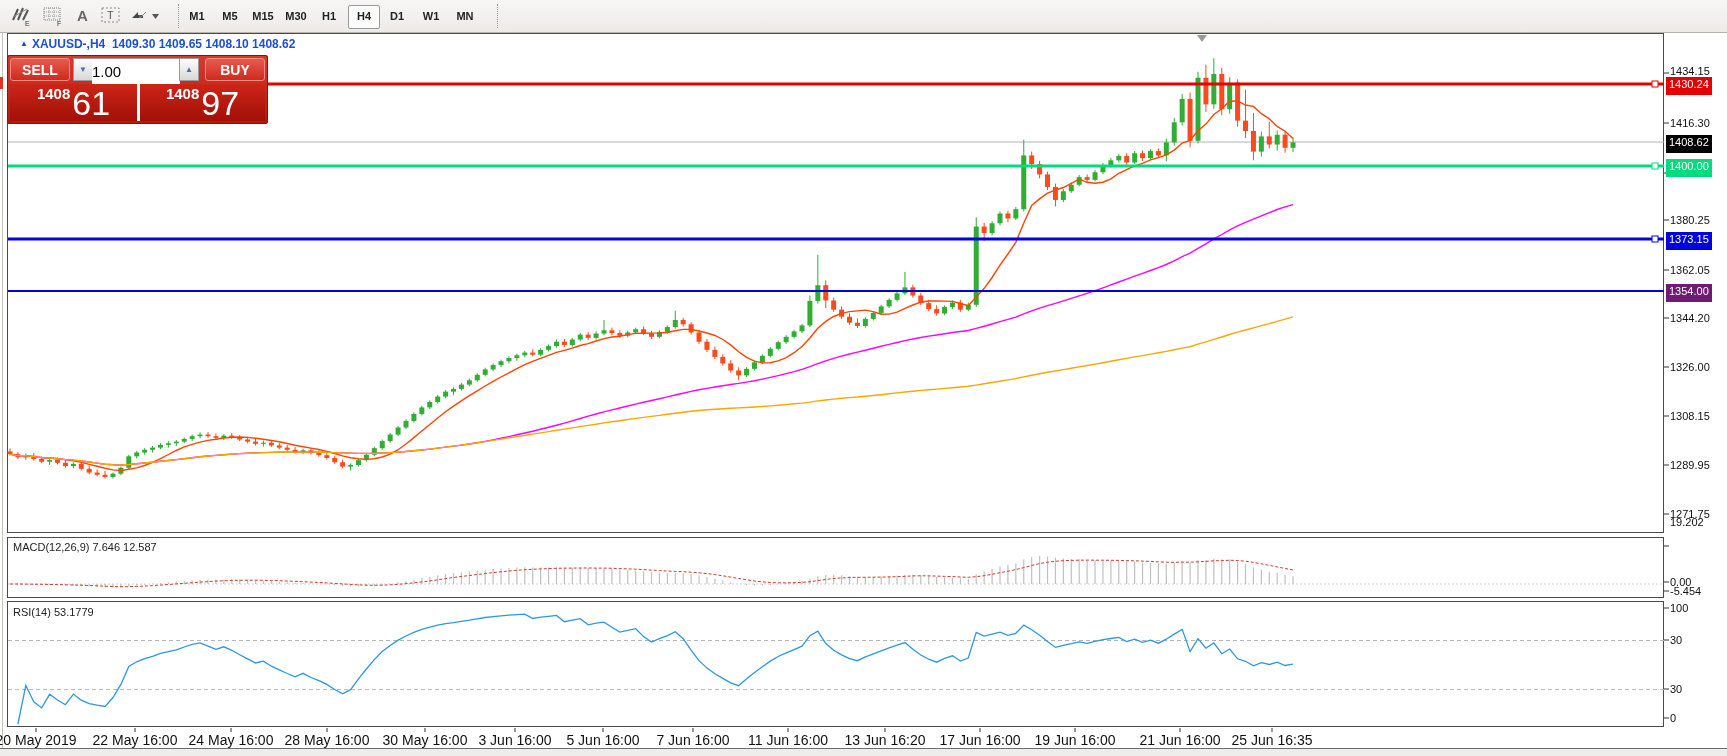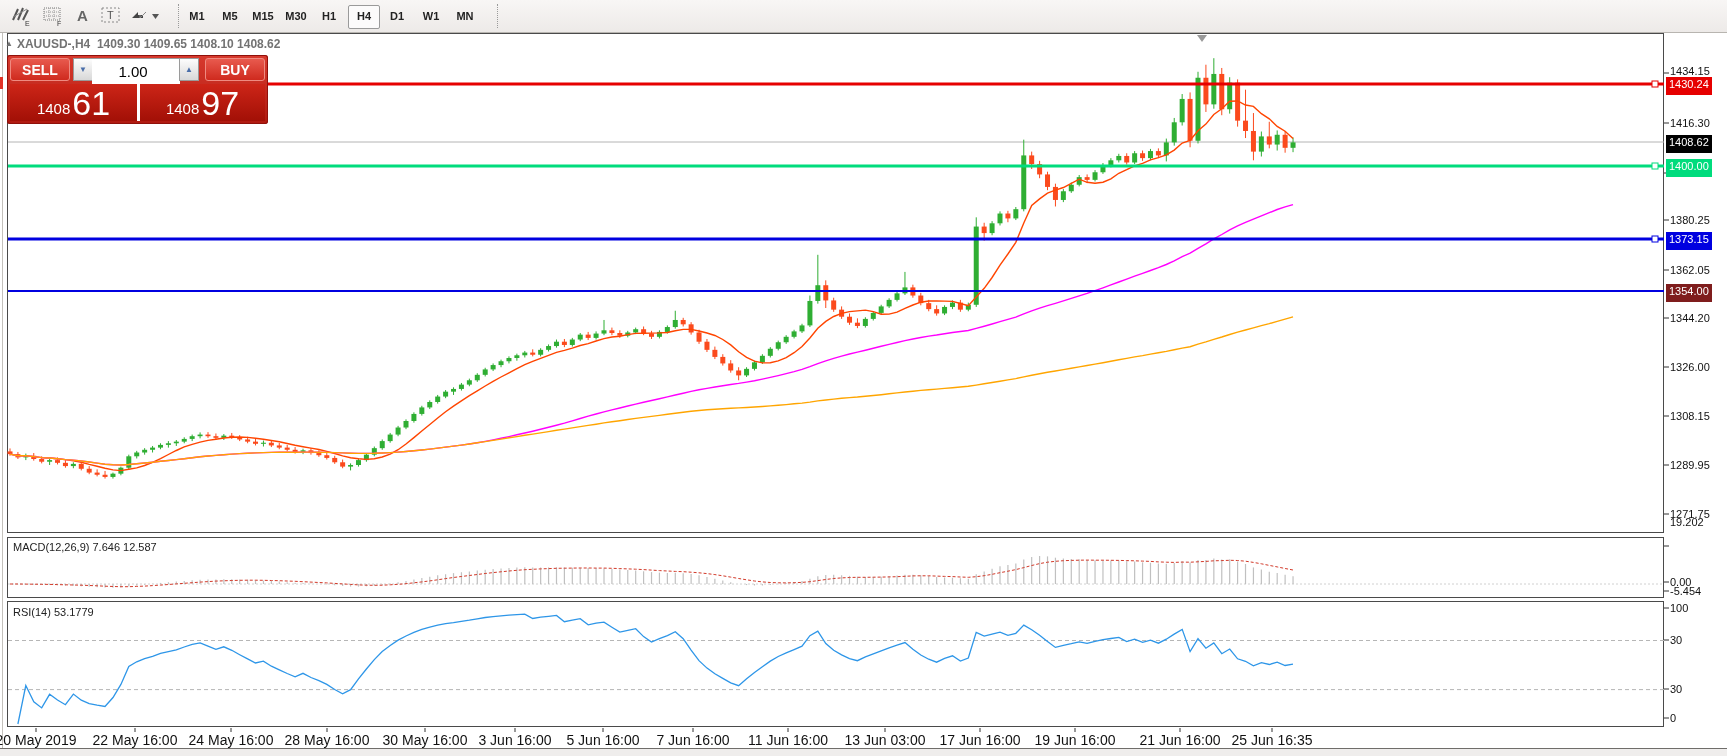--- a/index.html
+++ b/index.html
@@ -16,43 +16,43 @@
   .tfbtn{position:absolute;top:5px;width:30px;height:22px;line-height:22px;text-align:center;
          font-size:11px;font-weight:700;color:#222;cursor:default;}
   .tfbtn.active{background:#fcfbfb;border:1px solid #9a9a9a;border-radius:2px;line-height:20px;}
 
   
   .panel{position:absolute;left:7px;width:1657px;background:#fff;border:1px solid #4a4a4a;box-sizing:border-box;}
   .p-main{top:33px;height:500px;}
   .p-macd{top:537px;height:61px;}
   .p-rsi{top:601px;height:126px;}
 
-  .title{position:absolute;left:5px;top:37px;font-size:12px;font-weight:700;color:#737373;z-index:8;}
+  .title{position:absolute;left:20px;top:37px;font-size:12px;font-weight:700;color:#1d4ed8;z-index:8;}
   .title .tri{font-size:8px;vertical-align:2px;margin-right:4px;}
   .indlabel{position:absolute;left:13px;font-size:11px;color:#222;z-index:8;}
 
   
   .qpanel{position:absolute;left:7px;top:55px;width:261px;height:69px;border-radius:3px;
           background:linear-gradient(#d83a2e,#b01a10);box-shadow:0 0 0 1px #90100a inset;z-index:9;}
   .qbtn{position:absolute;top:3px;height:23px;width:60px;line-height:23px;text-align:center;
         background:linear-gradient(#e85a4e,#cf2a1e);border:1px solid #ef8densed;border:1px solid #ef8a80;
         border-radius:3px;color:#fff;font-size:14px;font-weight:700;box-sizing:border-box;}
   .qsell{left:3px;} .qbuy{right:3px;}
   .spin{position:absolute;top:3px;width:20px;height:23px;box-sizing:border-box;
         background:linear-gradient(#fdfdfd,#d8d8d8);border:1px solid #9a9a9a;
         font-size:8px;color:#4a6ea9;text-align:center;line-height:21px;}
   .sdown{left:66px;} .sup{left:172px;}
   .qty{position:absolute;left:85px;top:3px;width:88px;height:27px;box-sizing:border-box;
        border:1px solid #9a9a9a;border-left:none;border-right:none;background:#fff;
-       font-family:"Liberation Sans",sans-serif;font-size:15px;text-align:center;padding:0 6px 0 0;color:#000;}
+       font-family:"Liberation Sans",sans-serif;font-size:15px;text-align:left;padding:0 6px 0 0;color:#000;}
   .phalf{position:absolute;top:29px;height:37px;background:linear-gradient(#cd2518,#a21006);
          display:flex;align-items:flex-end;justify-content:center;color:#fff;padding-bottom:3px;box-sizing:border-box;}
   .phL{left:3px;width:127px;} .phR{left:133px;width:125px;}
   .pdiv{position:absolute;left:130px;top:29px;width:3px;height:37px;background:#fff;}
-  .psmall{font-size:15px;margin:0 2px 1px 0;}
+  .psmall{font-size:15px;margin:0 2px 16px 0;font-weight:bold;}
   .pbig{font-size:34px;line-height:30px;font-weight:500;}
 
   
   .atick{position:absolute;left:1670px;font-size:11px;color:#111;z-index:4;white-space:nowrap;}
   .badge{position:absolute;left:1666px;height:18px;line-height:15px;font-size:11px;color:#fff;
          padding:0 3px;z-index:6;white-space:nowrap;}
   .tlabel{position:absolute;top:732px;font-size:14px;color:#111;transform:translateX(-50%);
           white-space:nowrap;z-index:4;}
 
   .anno{position:absolute;left:1223px;top:441px;font-size:46px;font-weight:700;color:#fb2b19;
@@ -692,42 +692,42 @@
       <path d="M17.9 724.0L25.8 685.5L33.8 701.8L41.7 707.9L49.6 694.3L57.5 700.0L65.4 704.7L73.4 694.1L81.3 700.2L89.2 703.6L97.1 705.2L105.0 706.5L113.0 697.5L120.9 684.4L128.8 666.5L136.7 661.8L144.6 658.7L152.6 656.3L160.5 653.3L168.4 651.6L176.3 649.8L184.2 647.0L192.2 644.3L200.1 642.8L208.0 646.1L215.9 649.4L223.8 646.8L231.8 650.3L239.7 654.7L247.6 658.9L255.5 663.0L263.4 661.1L271.4 666.2L279.3 669.9L287.2 673.5L295.1 676.8L303.0 673.3L311.0 677.5L318.9 680.7L326.8 684.4L334.7 689.5L342.6 693.8L350.6 689.7L358.5 678.9L366.4 669.0L374.3 659.6L382.2 651.5L390.2 645.5L398.1 640.1L406.0 636.0L413.9 632.3L421.8 629.3L429.8 627.2L437.7 625.2L445.6 623.6L453.5 622.7L461.4 621.4L469.4 620.2L477.3 618.8L485.2 617.5L493.1 616.6L501.0 615.8L509.0 615.2L516.9 614.7L524.8 614.2L532.7 618.5L540.6 617.2L548.6 616.3L556.5 615.4L564.4 621.7L572.3 620.1L580.2 618.7L588.2 624.8L596.1 623.2L604.0 622.1L611.9 627.2L619.8 632.1L627.8 630.4L635.7 628.7L643.6 636.6L651.5 642.1L659.4 638.7L667.4 635.6L675.3 631.7L683.2 638.7L691.1 650.1L699.0 660.6L707.0 668.1L714.9 673.8L722.8 678.4L730.7 682.9L738.6 685.7L746.6 678.7L754.5 672.4L762.4 666.7L770.3 661.1L778.2 656.5L786.2 652.9L794.1 649.6L802.0 646.2L809.9 635.7L817.8 631.1L825.8 643.6L833.7 650.2L841.6 654.9L849.5 658.6L857.4 660.7L865.4 656.9L873.3 653.9L881.2 650.8L889.1 647.9L897.0 645.1L905.0 642.6L912.9 649.3L920.8 655.0L928.7 659.2L936.6 662.2L944.6 658.3L952.5 655.8L960.4 661.0L968.3 658.0L976.2 632.3L984.2 636.1L992.1 634.1L1000.0 632.2L1007.9 635.3L1015.8 633.3L1023.8 625.1L1031.7 629.8L1039.6 635.2L1047.5 641.4L1055.4 647.4L1063.4 645.3L1071.3 643.7L1079.2 641.9L1087.1 643.4L1095.0 641.4L1103.0 639.7L1110.9 638.5L1118.8 637.4L1126.7 641.6L1134.6 639.1L1142.6 642.3L1150.5 640.2L1158.4 643.2L1166.3 639.2L1174.2 634.1L1182.2 629.4L1190.1 651.6L1198.0 638.6L1205.9 648.2L1213.8 642.9L1221.8 653.7L1229.7 649.0L1237.6 658.8L1245.5 661.3L1253.4 665.9L1261.4 662.6L1269.3 664.5L1277.2 662.2L1285.1 665.5L1293.0 664.1" stroke="#2e96e8" stroke-width="1.3" fill="none"></path>
       <line x1="1664" y1="608" x2="1669" y2="608" stroke="#333"></line>
       <line x1="1664" y1="640" x2="1669" y2="640" stroke="#333"></line>
       <line x1="1664" y1="689" x2="1669" y2="689" stroke="#333"></line>
       <line x1="1664" y1="718" x2="1669" y2="718" stroke="#333"></line>
     </svg>
   <div id="labels">
       <div class="badge" style="top:76.5px;background:#e60000">1430.24</div>
       <div class="badge" style="top:158.5px;background:#00dc7d">1400.00</div>
       <div class="badge" style="top:231.5px;background:#0000e0">1373.15</div>
-      <div class="badge" style="top:283.5px;background:#7f1d1d">1354.00</div>
+      <div class="badge" style="top:283.5px;background:#701a75">1354.00</div>
       <div class="badge" style="top:134.5px;background:#000000">1408.62</div>
       <div class="atick" style="top:65px">1434.15</div>
       <div class="atick" style="top:116.5px">1416.30</div>
       <div class="atick" style="top:166.5px">1398.10</div>
       <div class="atick" style="top:213.5px">1380.25</div>
       <div class="atick" style="top:263.5px">1362.05</div>
       <div class="atick" style="top:311.5px">1344.20</div>
       <div class="atick" style="top:360.5px">1326.00</div>
       <div class="atick" style="top:409.5px">1308.15</div>
       <div class="atick" style="top:458.5px">1289.95</div>
       <div class="atick" style="top:507.5px">1271.75</div>
       <div class="tlabel" style="left:36px">20 May 2019</div>
       <div class="tlabel" style="left:135px">22 May 16:00</div>
       <div class="tlabel" style="left:231px">24 May 16:00</div>
       <div class="tlabel" style="left:327px">28 May 16:00</div>
       <div class="tlabel" style="left:425px">30 May 16:00</div>
       <div class="tlabel" style="left:515px">3 Jun 16:00</div>
       <div class="tlabel" style="left:603px">5 Jun 16:00</div>
       <div class="tlabel" style="left:693px">7 Jun 16:00</div>
       <div class="tlabel" style="left:788px">11 Jun 16:00</div>
-      <div class="tlabel" style="left:885px">13 Jun 03:00</div>
+      <div class="tlabel" style="left:885px">13 Jun 16:20</div>
       <div class="tlabel" style="left:980px">17 Jun 16:00</div>
       <div class="tlabel" style="left:1075px">19 Jun 16:00</div>
       <div class="tlabel" style="left:1180px">21 Jun 16:00</div>
       <div class="tlabel" style="left:1272px">25 Jun 16:35</div>
       <div class="atick" style="top:516px">19.202</div>
       <div class="atick" style="top:575.5px">0.00</div>
       <div class="atick" style="top:584.5px">-5.454</div>
       <div class="atick" style="top:601.5px">100</div>
       <div class="atick" style="top:633.5px">30</div>
       <div class="atick" style="top:682.5px">30</div>

